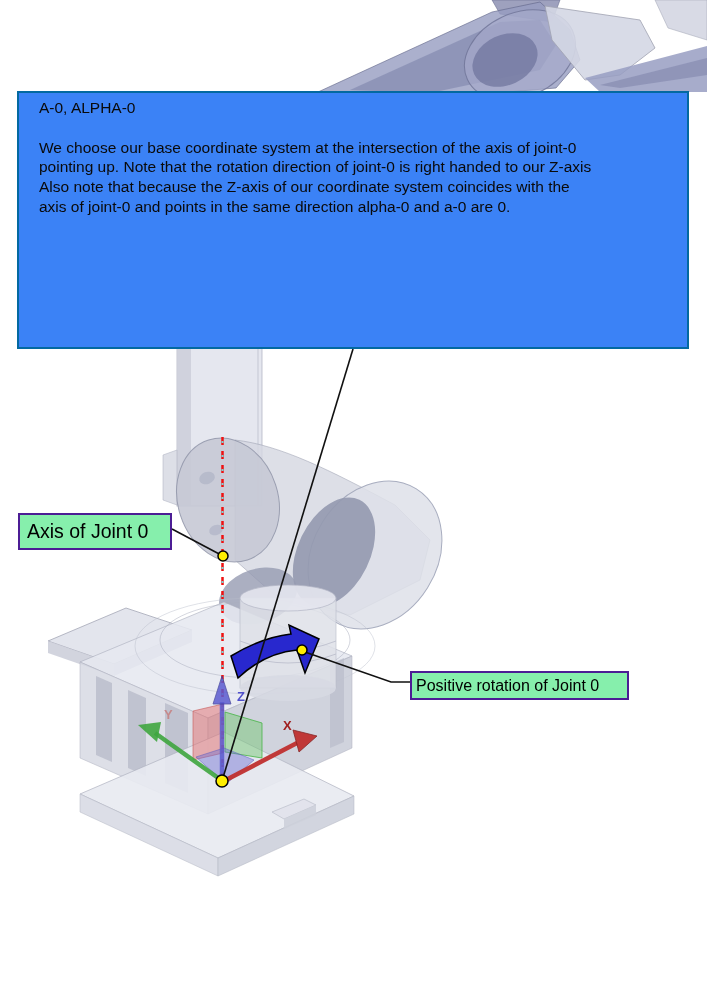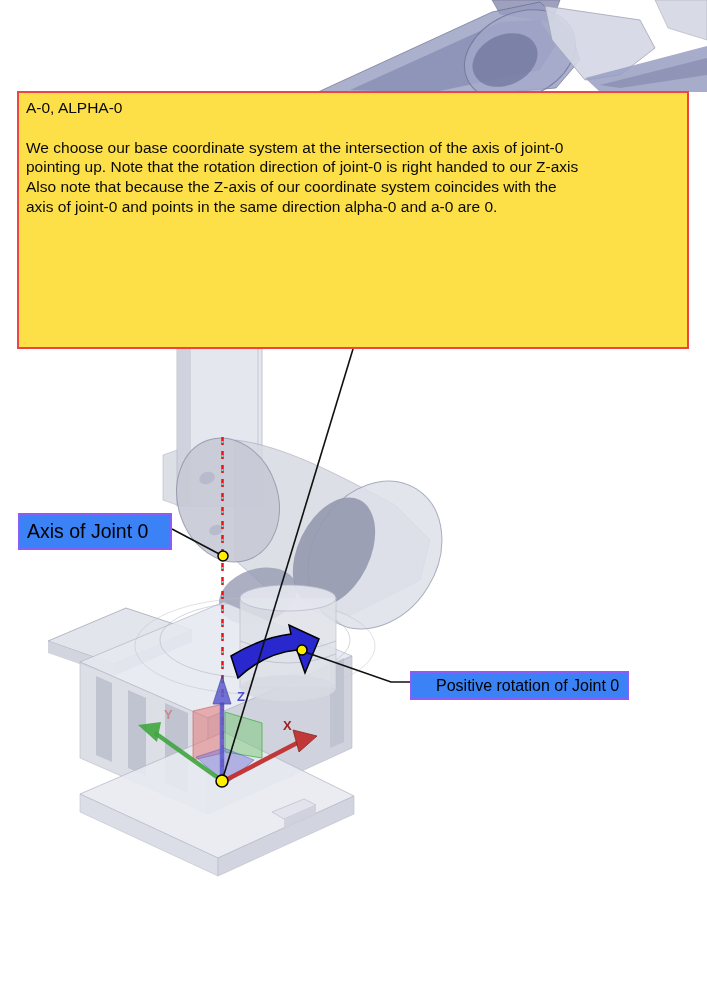--- a/index.html
+++ b/index.html
@@ -1,29 +1,29 @@
 <!DOCTYPE html>
 <html><head>
 <meta charset="utf-8">
 <style>
   html,body{margin:0;padding:0;background:#ffffff;}
   .stage{position:relative;width:707px;height:1000px;background:#ffffff;
          font-family:"Liberation Sans",sans-serif;overflow:hidden;}
   .layer-svg{position:absolute;left:0;top:0;z-index:1;}
   .note{position:absolute;left:17px;top:91px;width:672px;height:258px;
-        background:#fde047;border:2px solid #ef4444;box-sizing:border-box;
-        padding:5px 0 0 7px;z-index:2;overflow:hidden;}
+        background:#3b82f6;border:2px solid #0369a1;box-sizing:border-box;
+        padding:5px 0 0 20px;z-index:2;overflow:hidden;}
   .nline{font-size:15.5px;line-height:19.8px;min-height:19.8px;
          white-space:nowrap;color:#0a0a0a;}
-  .callout{position:absolute;background:#3b82f6;border:2px solid #8b5cf6;color:#000;
+  .callout{position:absolute;background:#86efac;border:2px solid #4c1d95;color:#000;
            box-sizing:border-box;z-index:2;white-space:nowrap;overflow:hidden;}
   .axis-callout{left:18px;top:513px;width:154px;height:37px;
                 font-size:19.5px;padding:5px 0 0 7px;}
   .rot-callout{left:410px;top:671px;width:219px;height:29px;
-               font-size:16px;padding:4px 0 0 24px;}
+               font-size:16px;padding:4px 0 0 4px;}
   .axlabel{font-size:13px;font-weight:bold;}
 </style>
 </head>
 <body>
 
 <div class="stage">
 
   <svg class="layer-svg" width="707" height="1000" viewBox="0 0 707 1000">
 
     <g>

